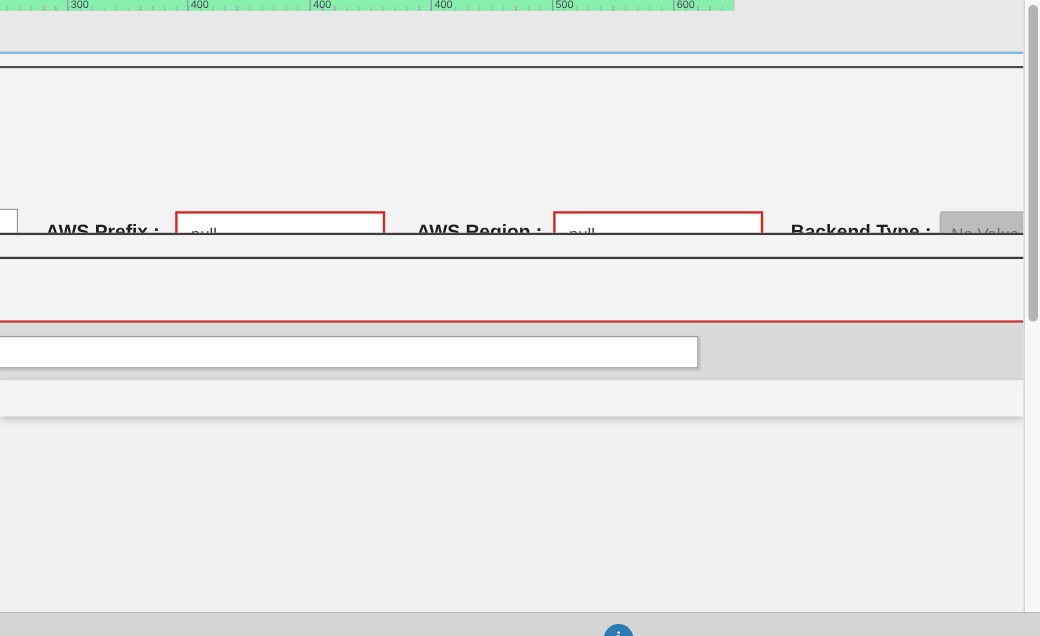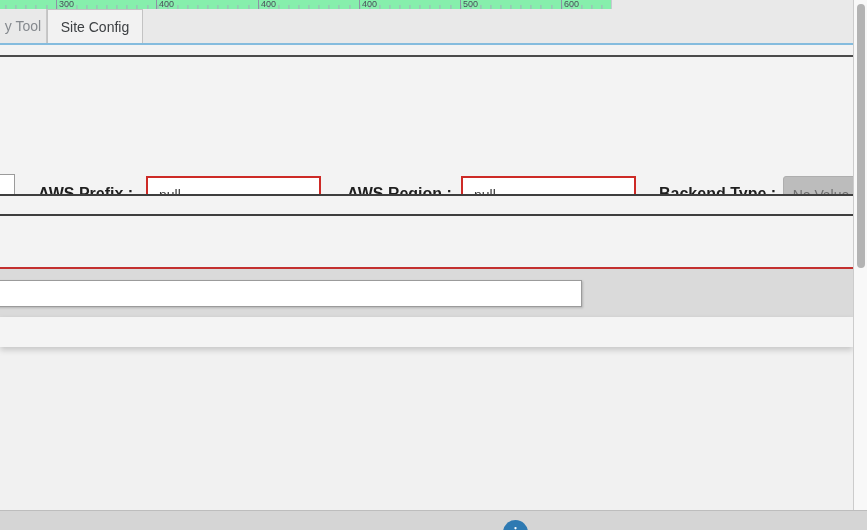--- a/index.html
+++ b/index.html
@@ -82,28 +82,20 @@
   <div class="top-strip">
     <div class="ruler">
       <div class="ruler-minor-ticks"></div>
       <span class="ruler-mark">300</span>
       <span class="ruler-mark">400</span>
       <span class="ruler-mark">400</span>
       <span class="ruler-mark">400</span>
       <span class="ruler-mark">500</span>
       <span class="ruler-mark">600</span>
     </div>
-    <div class="tab-bar">
-      <div class="tab tab-inactive">
-        <span>y Tool</span>
-      </div>
-      <div class="tab tab-active">
-        <span>Site Config</span>
-      </div>
-    </div>
   </div>
 
   <div class="band-light-a"></div>
   <div class="line-dark-1"></div>
 
   <div class="form-area">
     <input class="edge-input" type="text" style="">
     <span class="field-label lbl-prefix">AWS Prefix :</span>
     <input class="error-input inp-prefix" type="text" value="null" style="">
 

